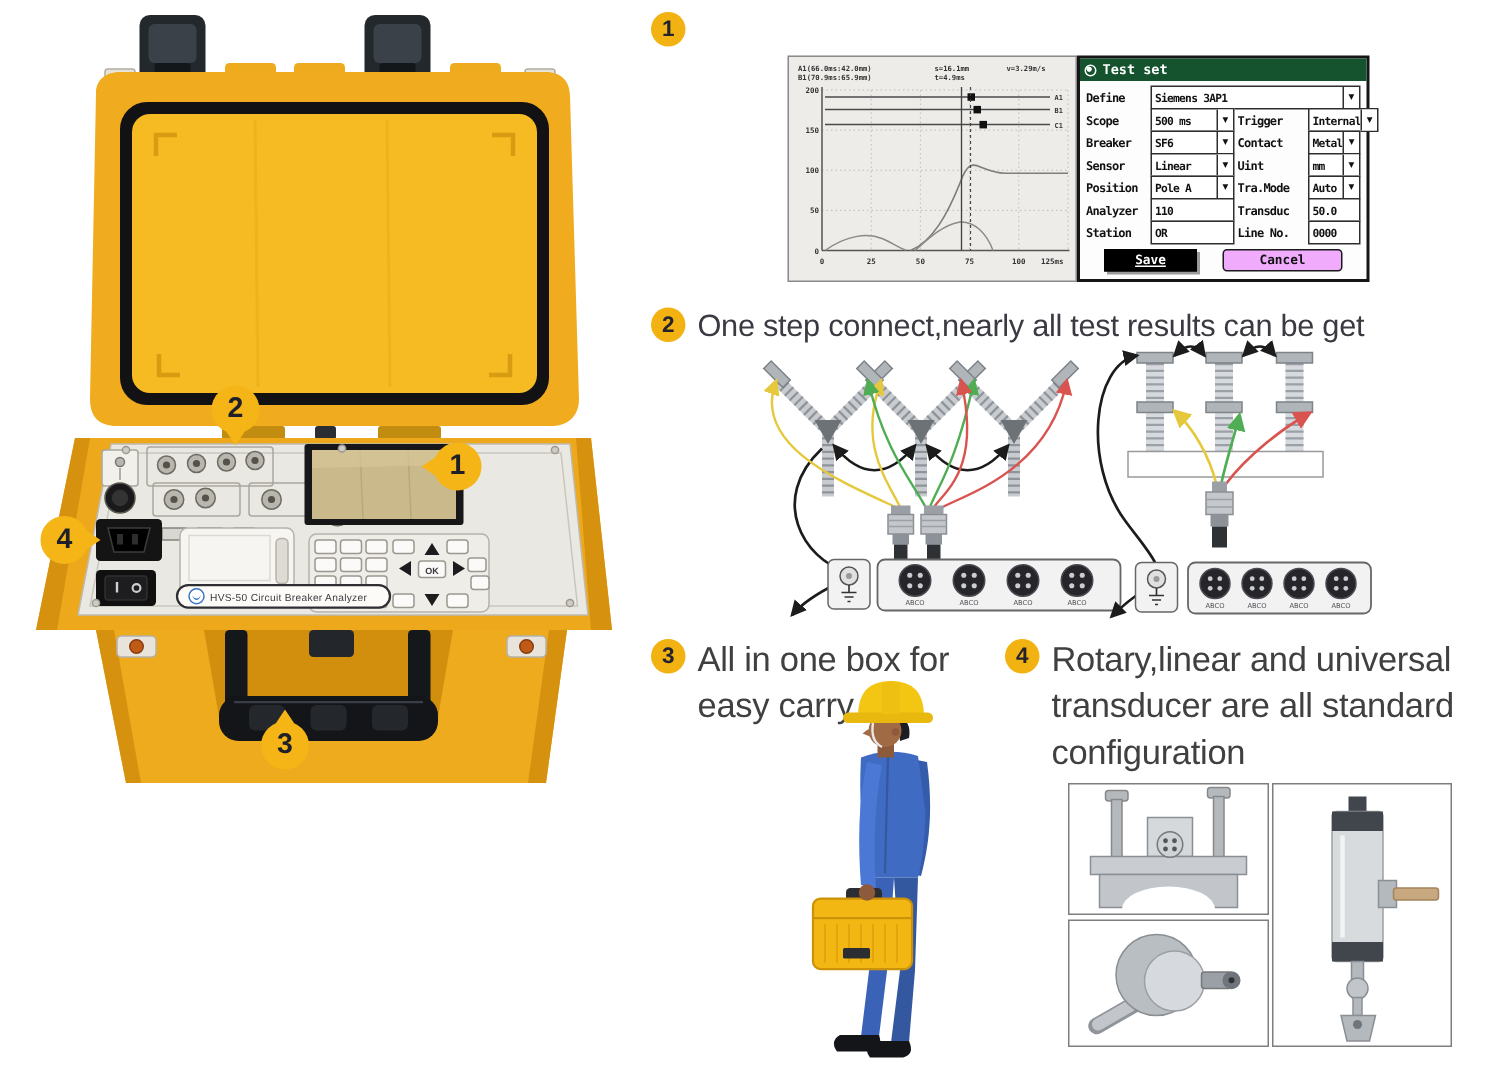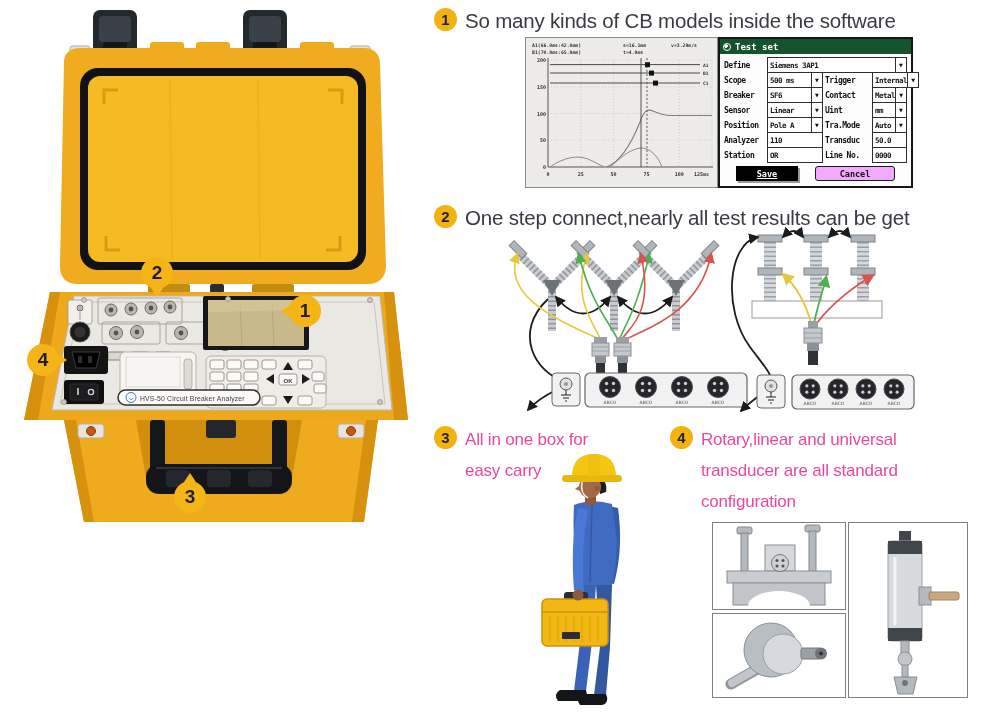--- a/index.html
+++ b/index.html
@@ -7,21 +7,21 @@
           font-family:"Liberation Sans",sans-serif;}
   svg{display:block;}
   .abs{position:absolute;}
 
   
   .feat-header{position:absolute;display:flex;align-items:flex-start;}
   .fbadge{display:inline-flex;flex:none;width:23px;height:23px;border-radius:50%;
           background:#f2b312;color:#23232e;font-weight:bold;font-size:15px;
           align-items:center;justify-content:center;margin-right:8px;margin-top:2px;}
   .ftitle{font-size:20.5px;color:#3a3a42;letter-spacing:-0.2px;line-height:29px;}
-  .ftitle-multi{font-size:17px;color:#ec4899;letter-spacing:-0.2px;line-height:31px;}
+  .ftitle-multi{font-size:23px;color:#404040;letter-spacing:-0.2px;line-height:31px;}
   .indent{padding-left:31px;}
 
   
   .callout{position:absolute;width:32px;height:32px;border-radius:50%;background:#f5b516;
            color:#1f1f2a;font-weight:bold;font-size:19px;display:flex;align-items:center;
            justify-content:center;z-index:5;}
   .tail{position:absolute;width:0;height:0;}
   .tail-down{left:10px;bottom:-8px;border-left:6px solid transparent;border-right:6px solid transparent;border-top:9px solid #f5b516;}
   .tail-up{left:10px;top:-8px;border-left:6px solid transparent;border-right:6px solid transparent;border-bottom:9px solid #f5b516;}
   .tail-left{left:-8px;top:10px;border-top:6px solid transparent;border-bottom:6px solid transparent;border-right:9px solid #f5b516;}
@@ -276,21 +276,20 @@
     <span>3</span>
       <span class="tail tail-up"></span>
   </div>
   <div class="callout" style="left:27px;top:344px">
     <span>4</span>
       <span class="tail tail-right"></span>
   </div>
 
   <div class="feat-header" style="left:434px;top:6px;width:560px">
     <span class="fbadge">1</span>
-    <span class="ftitle">So many kinds of CB models inside the software</span>
   </div>
 
   <div class="screenshot">
 
     <div class="chart-pane">
       <svg width="191" height="149" viewBox="0 0 191 149">
 
         <g font-family="DejaVu Sans Mono,monospace" font-size="4.8" font-weight="bold" fill="#333">
           <text x="6" y="9">A1(66.0ms:42.0mm)</text>
           <text x="97" y="9">s=16.1mm</text>

